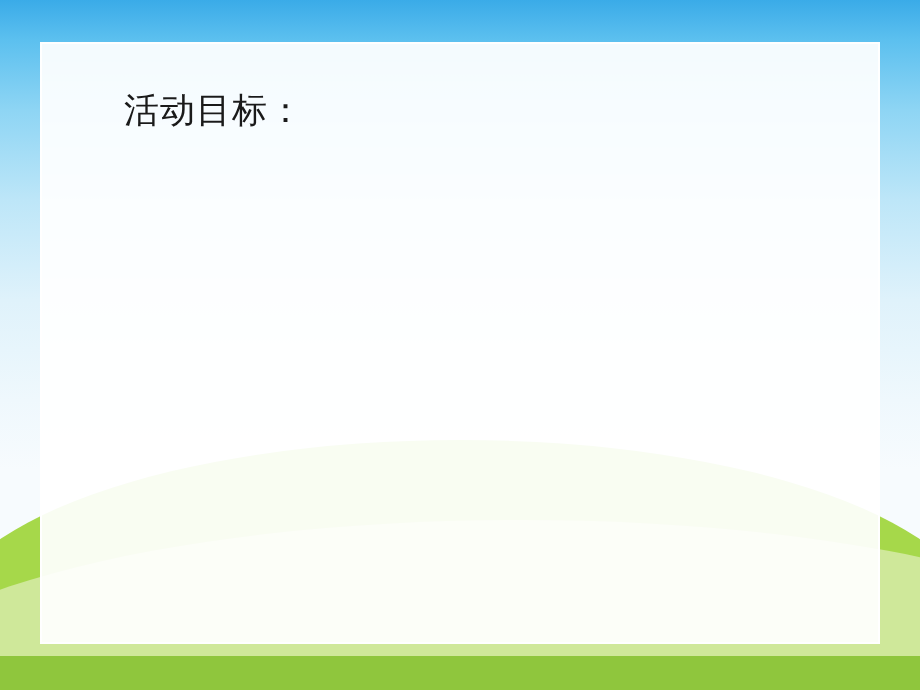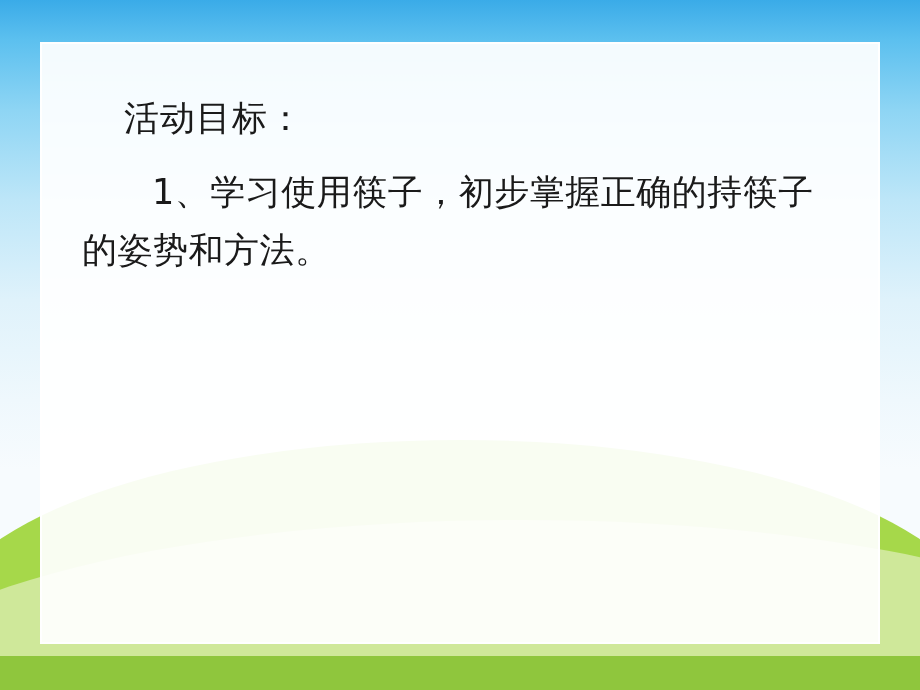--- a/index.html
+++ b/index.html
@@ -83,21 +83,21 @@
   }
   .card-inner {
     padding: 36px 40px 0 40px;
     box-sizing: border-box;
     height: 100%;
   }
   .heading {
     font-size: 35px;
     color: #1a1a1a;
     line-height: 1.5;
-    margin: 12px 0 18px 42px;
+    margin: 4px 0 18px 42px;
     letter-spacing: 1px;
     font-family: "DejaVu Sans", sans-serif;
     font-weight: 400;
   }
   .para {
     font-size: 35px;
     color: #1a1a1a;
     line-height: 1.68;
     margin: 0 0 10px 0;
     text-indent: 70px;
@@ -113,17 +113,16 @@
 
   <div class="bg-sky"></div>
   <div class="hill-back"></div>
   <div class="hill-front2"></div>
   <div class="hill-front"></div>
   <div class="bottom-band"></div>
 
   <div class="card">
     <div class="card-inner">
       <div class="heading">活动目标：</div>
-      <p class="para">1、学习使用筷子，初步掌握正确的持筷子的姿势和方法。</p>
     </div>
   </div>
 
 </div>
 
 </body></html>

